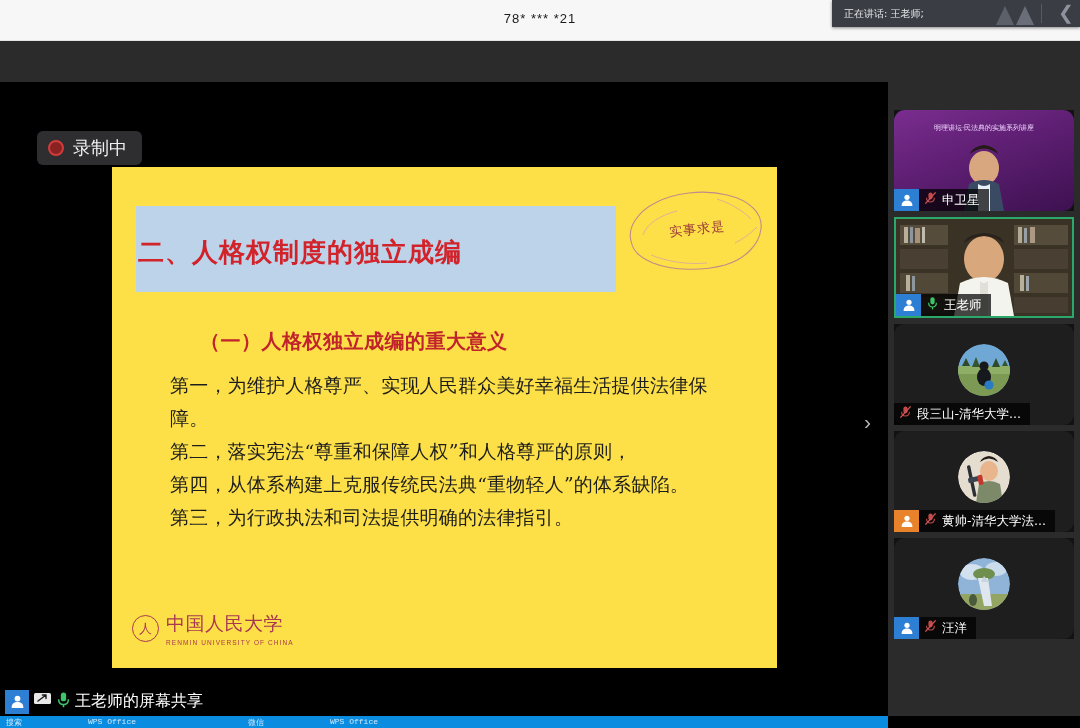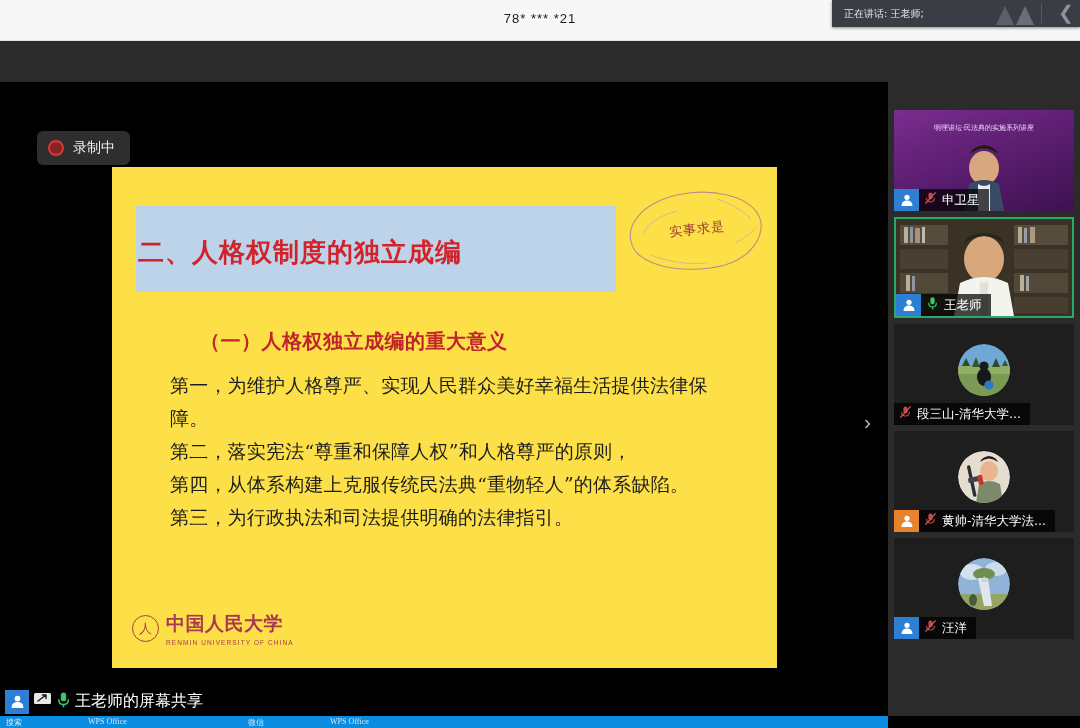--- a/index.html
+++ b/index.html
@@ -80,21 +80,21 @@
     height: 34px; padding: 0 15px 0 11px;
     background: #2e2e30; border-radius: 6px;
     display: flex; align-items: center; gap: 9px;
     z-index: 12;
   }
   .rec-dot {
     width: 16px; height: 16px; border-radius: 50%;
     border: 2px solid #d23b3b; background: #8a2222;
     box-sizing: border-box;
   }
-  .rec-label { color: #f0f0f0; font-size: 14px; font-family: "DejaVu Sans", sans-serif; }
+  .rec-label { color: #f0f0f0; font-size: 18px; font-family: "DejaVu Sans", sans-serif; }
 
   
   .slide {
     position: absolute; left: 112px; top: 126px; width: 665px; height: 501px;
     background: #fde047; overflow: hidden;
   }
   .slide-title-band {
     position: absolute; left: 24px; top: 39px; width: 480px; height: 86px;
     background: #bdd3e9;
   }
@@ -129,21 +129,21 @@
   .logo-wrap {
     position: absolute; left: 20px; bottom: 22px; display: flex; align-items: center; gap: 7px;
   }
   .logo-seal {
     width: 27px; height: 27px; border-radius: 50%;
     border: 1.6px solid #a83852; box-sizing: border-box;
     display: flex; align-items: center; justify-content: center;
   }
   .logo-seal span { color: #a83852; font-size: 13px; font-family: "DejaVu Serif", serif; }
   .logo-txt-cn {
-    color: #a83852; font-size: 19px; font-weight: bold; letter-spacing: .5px;
+    color: #a83852; font-size: 19px; font-weight: normal; letter-spacing: .5px;
     font-family: "DejaVu Serif", "Liberation Serif", serif;
   }
   .logo-txt-en {
     color: #a83852; font-size: 6.5px; letter-spacing: 1.1px; margin-top: 2px;
     font-family: "Liberation Sans", sans-serif;
   }
 
   
   .next-arrow {
     position: absolute; left: 864px; top: 374px; color: #b9b9b9;
@@ -154,21 +154,21 @@
   .rail {
     position: absolute; left: 888px; top: 41px; width: 192px; height: 687px;
     background: #2b2b2b;
   }
   .tile {
     position: relative; width: 180px; height: 101px; margin: 6px auto 0 auto;
     background: #121212; overflow: hidden; box-sizing: border-box;
   }
   .tile.first { margin-top: 69px; }
   .tile.active { border: 2px solid #2aa96b; padding-left: 24px; }
-  .tile-bg { position: absolute; inset: 0; }
+  .tile-bg { position: absolute; inset: 0; border-radius: 11px; }
   .tile-badge-row {
     position: absolute; left: 0; bottom: 0; height: 22px;
     display: flex; align-items: stretch; z-index: 6;
   }
   .badge-person {
     width: 25px; display: flex; align-items: center; justify-content: center;
   }
   .badge-person.blue { background: #2d7fd4; }
   .badge-person.orange { background: #e8822b; }
   .badge-strip {
@@ -198,21 +198,21 @@
     color: #fff; font-size: 16px; margin-left: 4px;
     font-family: "DejaVu Sans", sans-serif; white-space: nowrap; text-align: center;
   }
   .bottom-strip {
     position: absolute; left: 0; top: 716px; width: 1080px; height: 12px;
     background: #0a8ce0;
   }
   .bottom-strip-right { position: absolute; left: 888px; top: 716px; width: 192px; height: 12px; background: #000; }
   .strip-hint {
     position: absolute; top: 1px; color: #cfe9fb; font-size: 8px; white-space: nowrap;
-    font-family: Liberation Serif, serif;
+    font-family: Liberation Mono, monospace;
   }
   .rail-fill-bottom {
     position: absolute; left: 888px; top: 676px; width: 192px; height: 40px; background: #2b2b2b;
   }
 </style>
 </head>
 <body>
 
 <div id="root">
 

